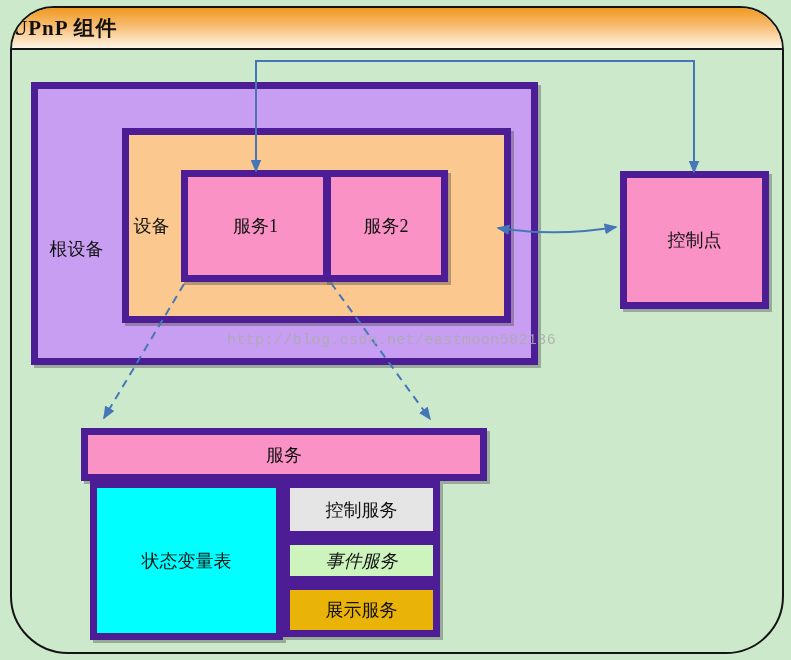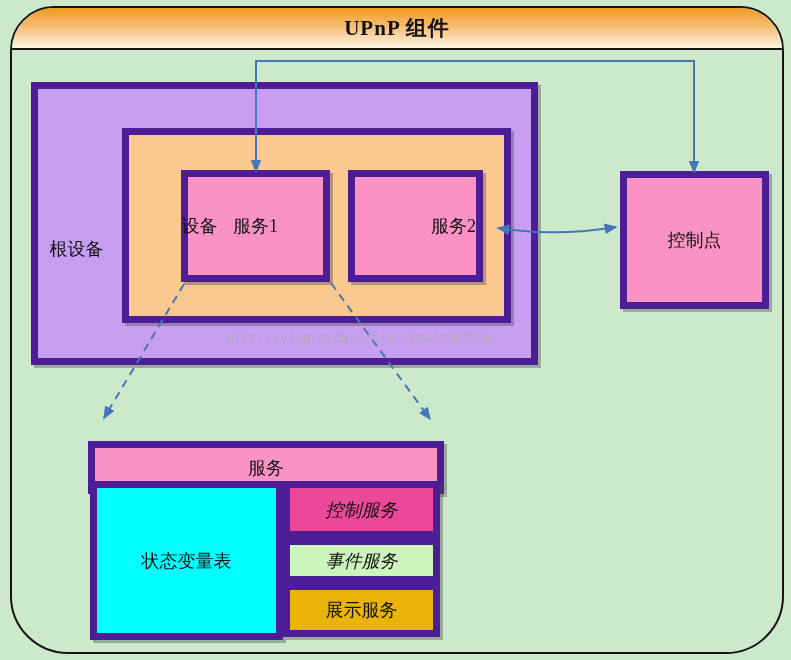--- a/index.html
+++ b/index.html
@@ -18,65 +18,65 @@
     border-radius:44px 44px 58px 58px;
     overflow:hidden;
   }
   .titlebar {
     height:42px;
     border-bottom:2px solid #141414;
     background:linear-gradient(180deg,
       var(--title-gradient-top,#F1991F) 0%,
       #F7BC72 45%,
       var(--title-gradient-bottom,#FEF5E5) 100%);
-    display:flex; align-items:center; justify-content:center;
+    display:flex; align-items:center; 
   }
   .titlebar span { font-size:21px; font-weight:bold; letter-spacing:1px; }
 
   .box {
     position:absolute;
     border:7px solid #4c1d95;
     box-shadow:3px 3px 0 rgba(75,75,75,0.40);
     display:flex; align-items:center; justify-content:center;
     font-size:18px;
     z-index:2;
   }
   .root-device { left:31px; top:82px;  width:507px; height:283px; background:var(--root-device-fill,#C89EF2); }
   .device     { left:122px; top:128px; width:389px; height:195px; background:var(--device-fill,#FBC98F); }
   .service1   { left:181px; top:170px; width:149px; height:112px; background:var(--service-fill,#FA92C6); }
-  .service2   { left:348px; top:170px; width:135px; height:112px; background:var(--service-fill,#FA92C6);justify-content:flex-end; }
+  .service2   { left:324px; top:170px; width:124px; height:112px; background:var(--service-fill,#FA92C6); }
   .control-point { left:620px; top:171px; width:149px; height:138px; background:var(--service-fill,#FA92C6); }
 
   .side-label {
     position:absolute; display:flex; align-items:center; justify-content:center;
     font-size:18px; z-index:3;
   }
   .root-device-label { left:31px;  top:82px;  width:91px; height:334px; }
-  .device-label      { left:122px; top:128px; width:59px; height:195px;margin-left:48px; }
+  .device-label      { left:122px; top:128px; width:59px; height:195px; }
 
   
-  .tbl-header  { left:88px;  top:428px; width:356px; height:53px; background:var(--service-fill,#FA92C6);margin-top:13px; }
+  .tbl-header  { left:81px;  top:428px; width:406px; height:53px; background:var(--service-fill,#FA92C6); }
   .state-table { left:90px;  top:481px; width:193px; height:159px; background:#00FFFF; }
   .cell        { left:283px; width:157px; }
   .cell-0 { top:481px; height:57px; }
   .cell-1 { top:538px; height:45px;font-style:italic; }
   .cell-2 { top:583px; height:54px; }
 
   svg.connectors {
     position:absolute; left:0; top:0; width:791px; height:660px;
     z-index:4; pointer-events:none;
   }
   .connector { stroke:var(--arrow,#4577B8); stroke-width:2; fill:none; }
   .connector.dashed { stroke-dasharray:8 6; }
   marker path { fill:var(--arrow,#4577B8); }
 
   .watermark {
     position:absolute; left:227px; top:332px;
     font-family:"Liberation Mono","DejaVu Sans Mono",monospace;
-    font-size:12px; letter-spacing:0.4px;
+    font-size:15px; letter-spacing:0.4px;
     color:var(--watermark-text,#ABABAB);
     opacity:0.85;
     z-index:5; white-space:nowrap;
   }
 </style>
 </head>
 <body style="--canvas-background: #CCE9CC; --title-gradient-top: #F1991F; --title-gradient-bottom: #FEF5E5; --root-device-fill: #C89EF2; --device-fill: #FBC98F; --service-fill: #FA92C6; --arrow: #4577B8; --watermark-text: #ABABAB;">
 
 <div class="frame">
   <div class="titlebar">
@@ -99,21 +99,21 @@
 <div class="box control-point">
   <span>控制点</span>
 </div>
 
 <div class="box tbl-header">
   <span>服务</span>
 </div>
 <div class="box state-table" style="background: rgb(0, 255, 255);">
   <span>状态变量表</span>
 </div>
-<div class="box cell cell-0" style="background: #ec4899; font-style: italic;">
+<div class="box cell cell-0" style="background: #e5e5e5;">
   <span>控制服务</span>
 </div>
 <div class="box cell cell-1" style="background: rgb(205, 244, 189);">
   <span>事件服务</span>
 </div>
 <div class="box cell cell-2" style="background: #eab308;">
   <span>展示服务</span>
 </div>
 
 <svg class="connectors" viewBox="0 0 791 660">

